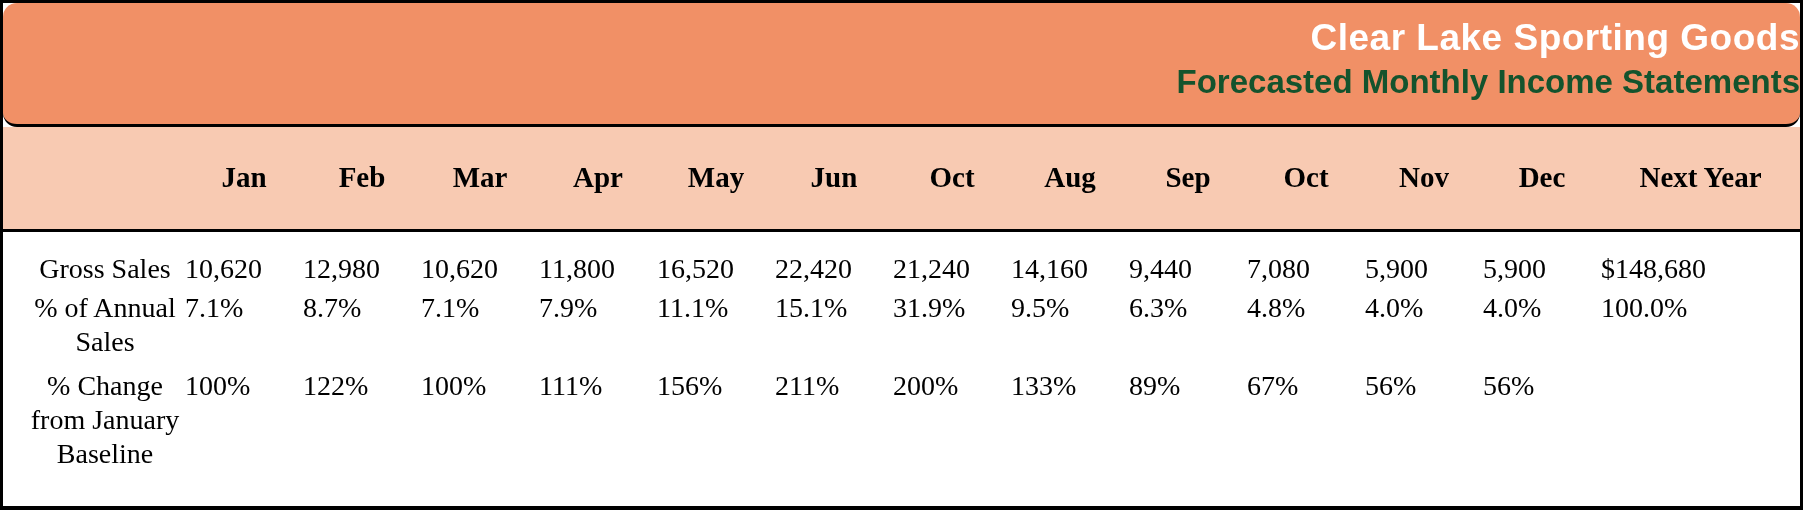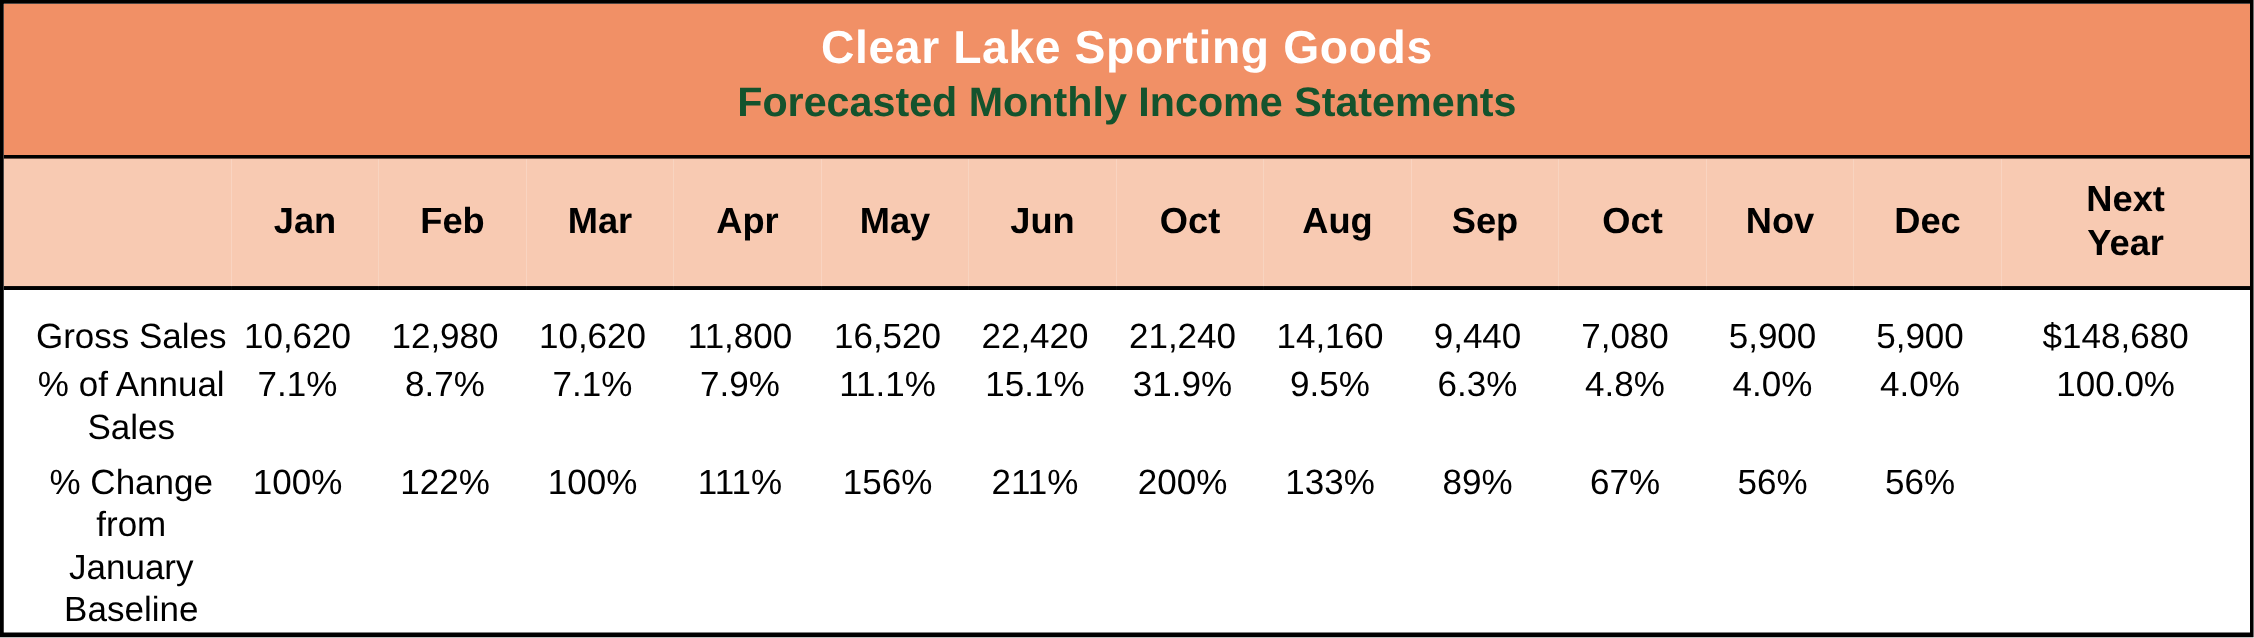--- a/index.html
+++ b/index.html
@@ -15,58 +15,60 @@
     border: 3px solid #000000;
     border-bottom-width: 4px;
     background: #ffffff;
     overflow: hidden;
   }
   .title-band {
     box-sizing: border-box;
     height: 124px;
     background: var(--header-bg, #F19066);
     border-bottom: 3px solid #000000;
-    text-align: center;
+    text-align: right;
     padding-top: 11px;
+    border-radius: 14px;
   }
   .title1 {
     font-size: 37px;
     font-weight: bold;
     color: #ffffff;
     line-height: 1.3;
     letter-spacing: 0.5px;
   }
   .title2 {
     font-size: 33px;
     font-weight: bold;
     color: #14532d;
     line-height: 1.2;
   }
   table.income {
     width: 100%;
     border-collapse: collapse;
     table-layout: fixed;
+    font-family: Liberation Serif, serif;
   }
   table.income thead th {
     box-sizing: border-box;
     height: 103px;
     background: var(--month-bg, #F8CAB2);
     border-bottom: 3px solid #000000;
     font-size: 29px;
     font-weight: bold;
     color: #000000;
     text-align: center;
     vertical-align: middle;
     padding: 0;
   }
   .hdr { display: inline-block; line-height: 1.2; }
   th.col-next .hdr { max-width: 125px; }
   table.income tbody td {
     vertical-align: top;
-    text-align: center;
+    text-align: left;
     font-size: 28px;
     line-height: 34px;
     color: #000000;
     padding: 3px 12px 2px 0;
   }
   table.income tbody td.label {
     text-align: center;
     padding-left: 22px;
     padding-right: 0;
   }

